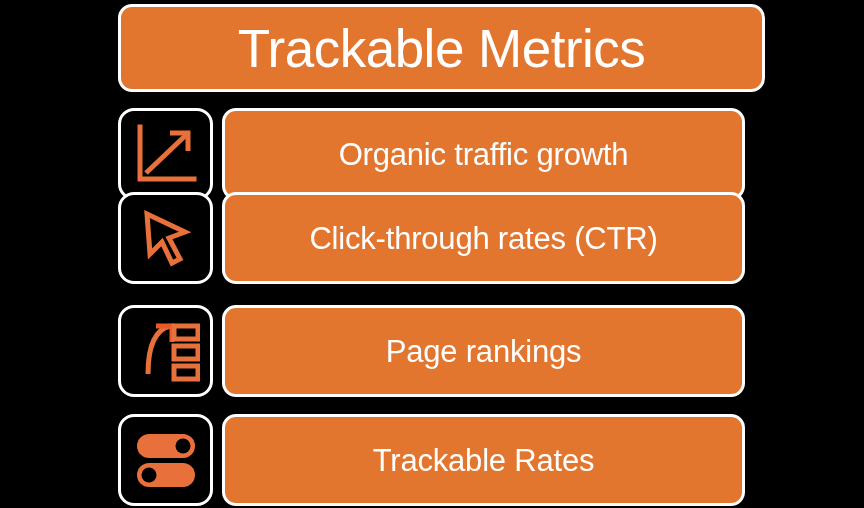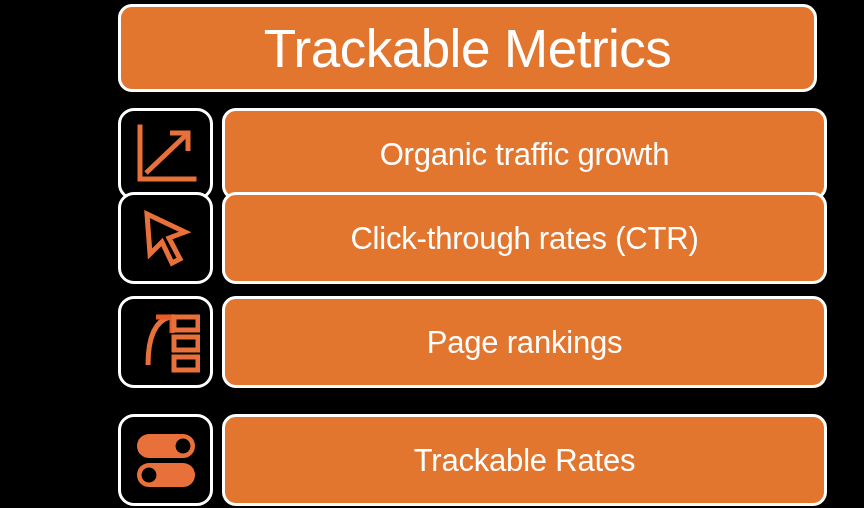--- a/index.html
+++ b/index.html
@@ -21,21 +21,21 @@
     width: 864px;
     height: 508px;
     background: #000000;
   }
 
   
   .title-banner {
     position: absolute;
     left: 118px;
     top: 4px;
-    width: 699px;
+    width: 647px;
     height: 88px;
     background: #E3762F;
     border: 3px solid #FFFFFF;
     border-radius: 14px;
     box-sizing: border-box;
     display: flex;
     align-items: center;
     justify-content: center;
   }
   .title-text {
@@ -49,21 +49,21 @@
 
   
   .row {
     position: absolute;
     left: 0;
     width: 864px;
     height: 92px;
   }
   .row-1 { top: 108px; }
   .row-2 { top: 192px; }
-  .row-3 { top: 296px; }
+  .row-3 { top: 305px; }
   .row-4 { top: 414px; }
 
   .icon-box {
     position: absolute;
     left: 118px;
     top: 0;
     width: 95px;
     height: 92px;
     background: #000000;
     border: 3px solid #FFFFFF;
@@ -74,21 +74,21 @@
     justify-content: center;
   }
   .icon-box svg {
     display: block;
   }
 
   .label-bar {
     position: absolute;
     left: 222px;
     top: 0;
-    width: 605px;
+    width: 523px;
     height: 92px;
     background: #E3762F;
     border: 3px solid #FFFFFF;
     border-radius: 14px;
     box-sizing: border-box;
     display: flex;
     align-items: center;
     justify-content: center;
   }
   .label-text {

